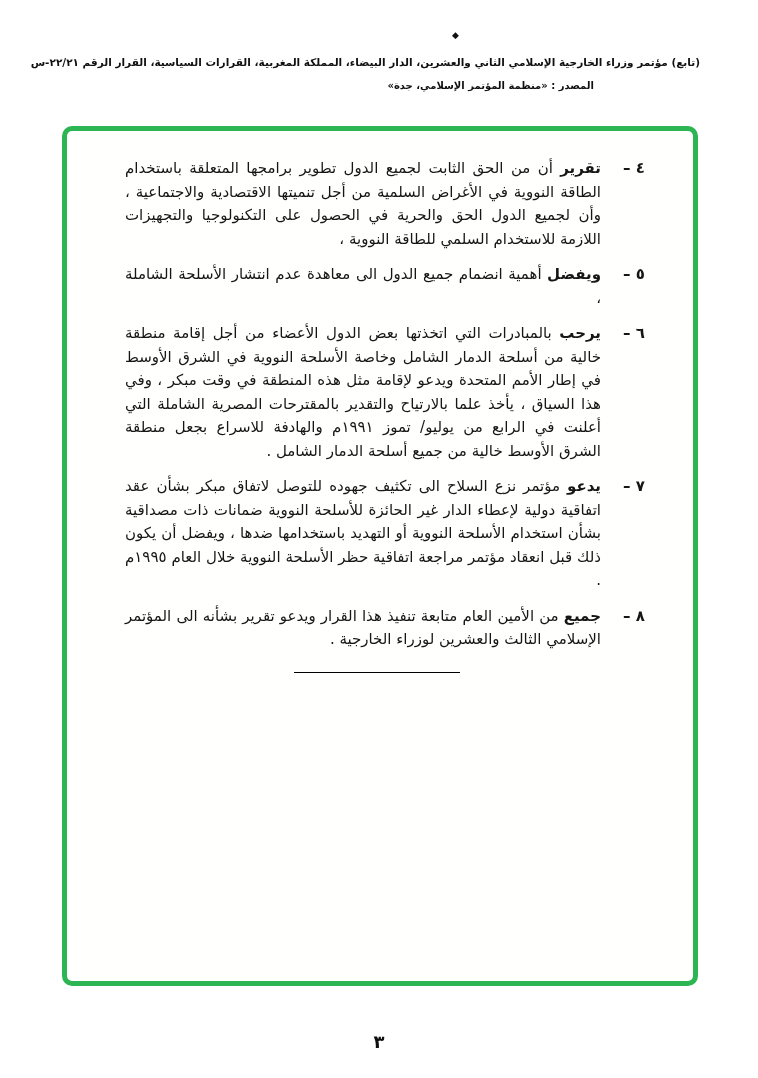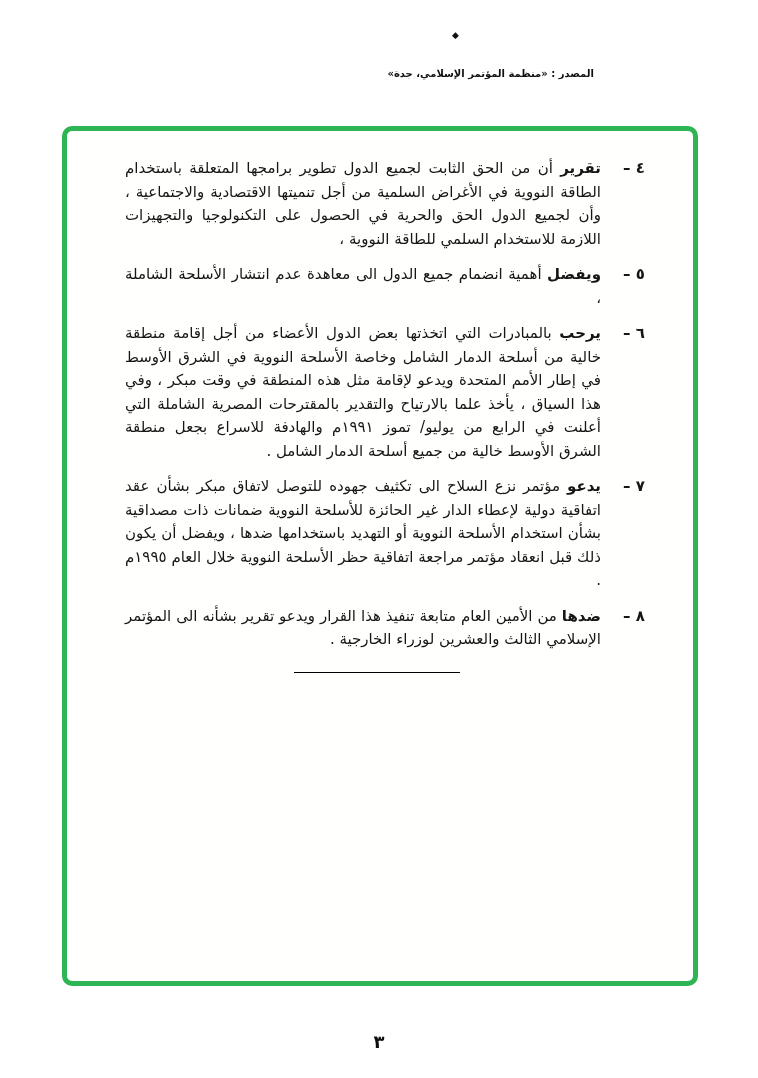--- a/index.html
+++ b/index.html
@@ -96,20 +96,21 @@
     font-weight: bold;
     color: #0e0e0e;
   }
 </style>
 </head>
 <body>
 
 <div class="ornament">◆</div>
 
 <div class="header">
+  <div class="header-title">(تابع) مؤتمر وزراء الخارجية الإسلامي الثاني والعشرين، الدار البيضاء، المملكة المغربية، القرارات السياسية، القرار الرقم ٢٢/٢١-س</div>
   <div class="header-source">المصدر :  «منظمة المؤتمر الإسلامي، جدة»</div>
 </div>
 
 <div class="frame">
 
   <div class="item">
     <div class="num">٤ –</div>
     <div class="txt"><b class="lead">تقرير</b> <span>أن من الحق الثابت لجميع الدول تطوير برامجها المتعلقة باستخدام الطاقة النووية في الأغراض السلمية من أجل تنميتها الاقتصادية والاجتماعية ، وأن لجميع الدول الحق والحرية في الحصول على التكنولوجيا والتجهيزات اللازمة للاستخدام السلمي للطاقة النووية ،</span></div>
   </div>
 
@@ -123,20 +124,20 @@
     <div class="txt"><b class="lead">يرحب</b> <span>بالمبادرات التي اتخذتها بعض الدول الأعضاء من أجل إقامة منطقة خالية من أسلحة الدمار الشامل وخاصة الأسلحة النووية في الشرق الأوسط في إطار الأمم المتحدة ويدعو لإقامة مثل هذه المنطقة في وقت مبكر ، وفي هذا السياق ، يأخذ علما بالارتياح والتقدير بالمقترحات المصرية الشاملة التي أعلنت في الرابع من يوليو/ تموز ١٩٩١م والهادفة للاسراع بجعل منطقة الشرق الأوسط خالية من جميع أسلحة الدمار الشامل .</span></div>
   </div>
 
   <div class="item">
     <div class="num">٧ –</div>
     <div class="txt"><b class="lead">يدعو</b> <span>مؤتمر نزع السلاح الى تكثيف جهوده للتوصل لاتفاق مبكر بشأن عقد اتفاقية دولية لإعطاء الدار غير الحائزة للأسلحة النووية ضمانات ذات مصداقية بشأن استخدام الأسلحة النووية أو التهديد باستخدامها ضدها ، ويفضل أن يكون ذلك قبل انعقاد مؤتمر مراجعة اتفاقية حظر الأسلحة النووية خلال العام ١٩٩٥م .</span></div>
   </div>
 
   <div class="item">
     <div class="num">٨ –</div>
-    <div class="txt"><b class="lead">ضدها</b> <span>من الأمين العام متابعة تنفيذ هذا القرار ويدعو تقرير بشأنه الى المؤتمر الإسلامي الثالث والعشرين لوزراء الخارجية .</span></div>
+    <div class="txt"><b class="lead">جميع</b> <span>من الأمين العام متابعة تنفيذ هذا القرار ويدعو تقرير بشأنه الى المؤتمر الإسلامي الثالث والعشرين لوزراء الخارجية .</span></div>
   </div>
 
   <div class="divider"></div>
 
 </div>
 
 <div class="page-number">٣</div>
 
 </body></html>

